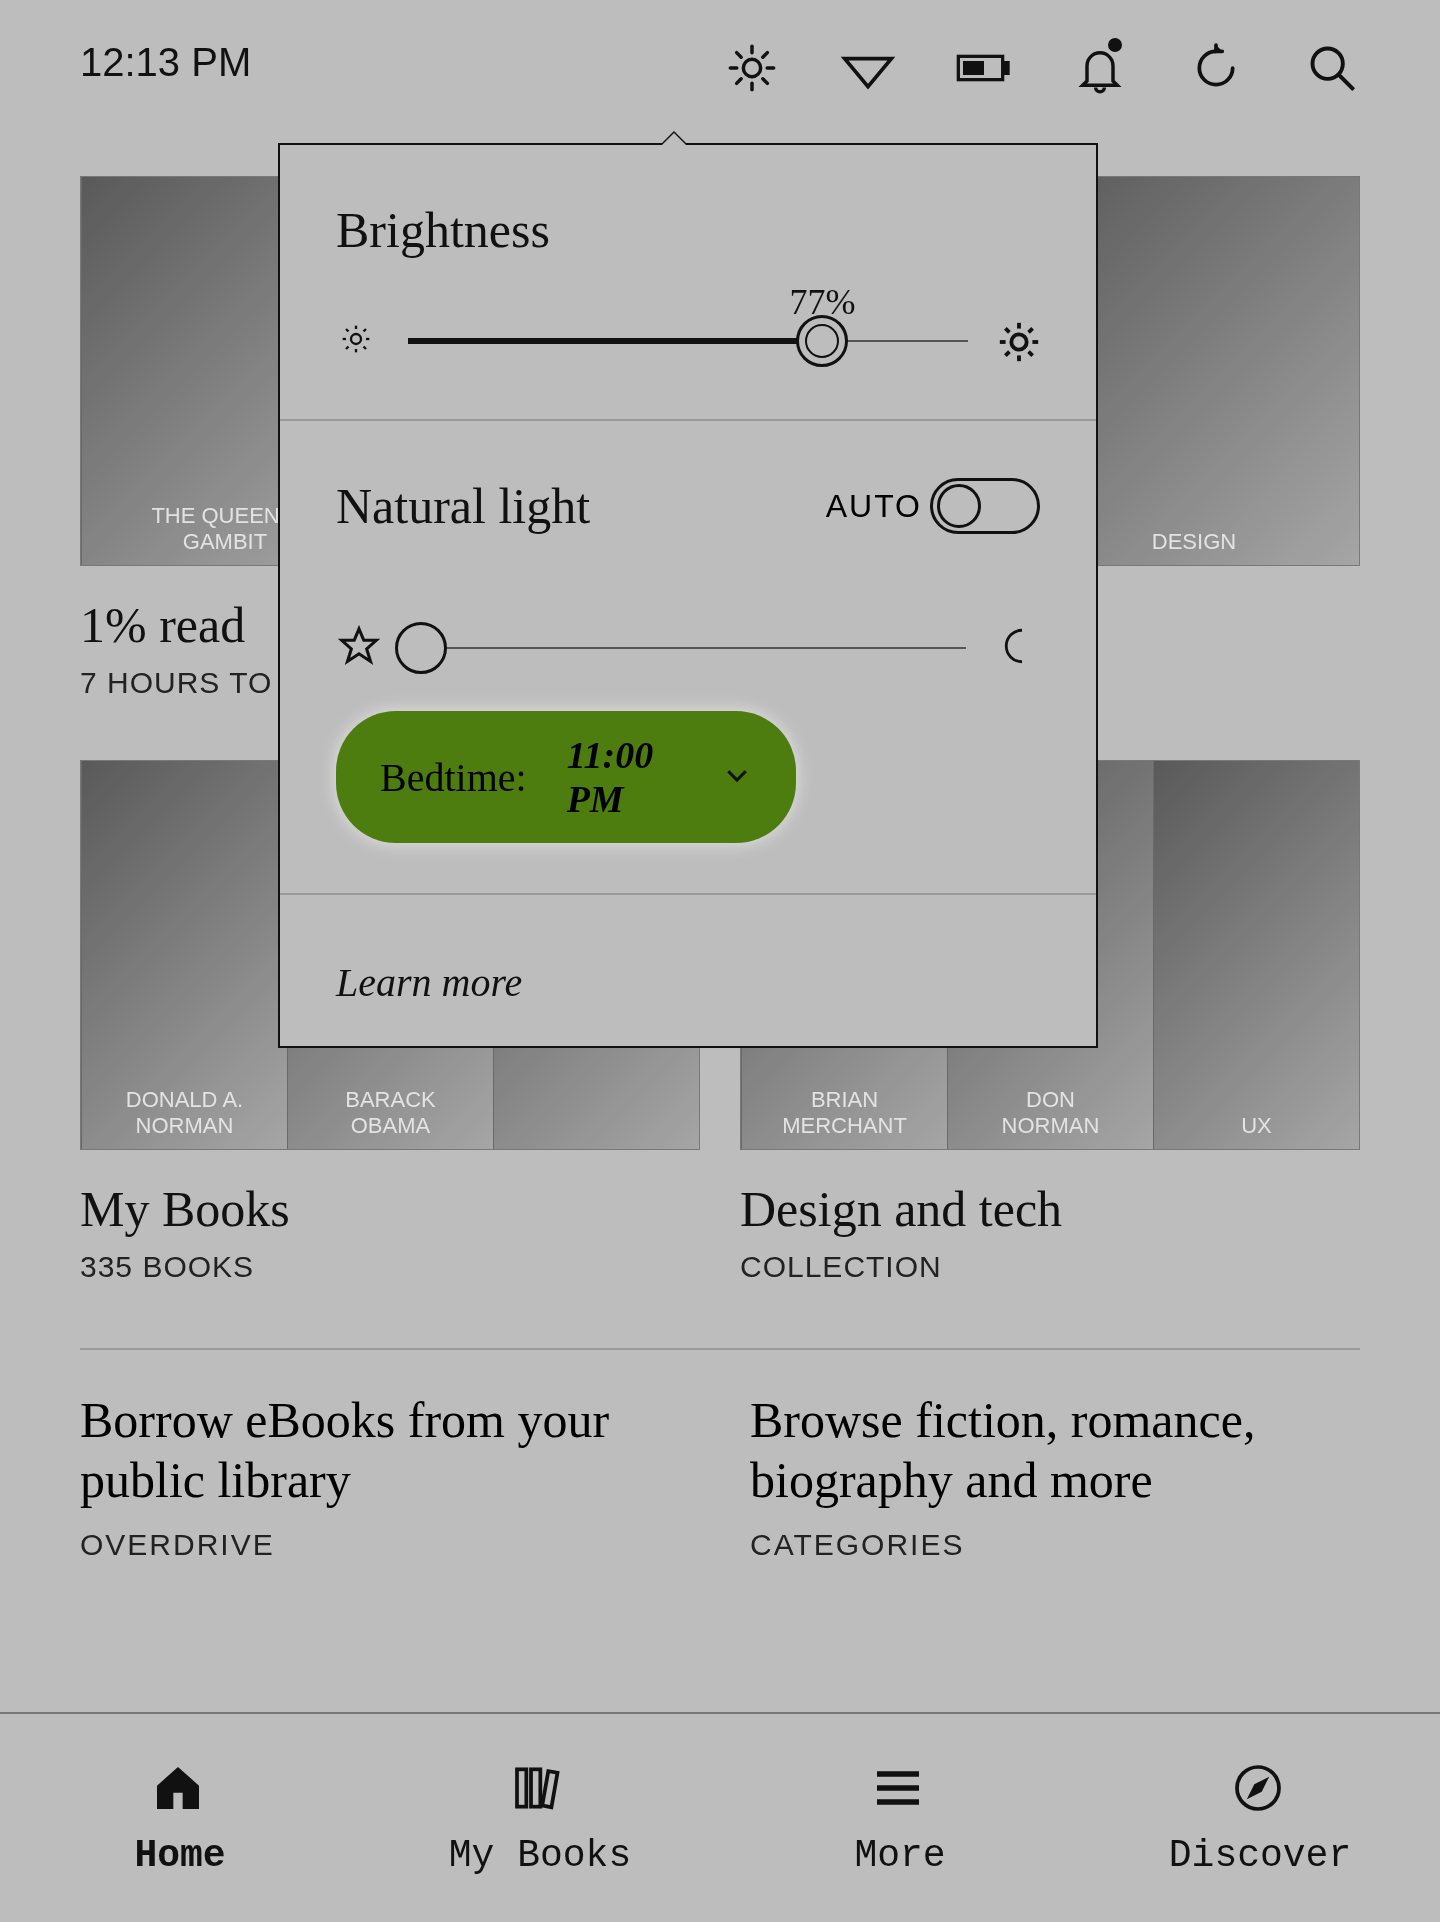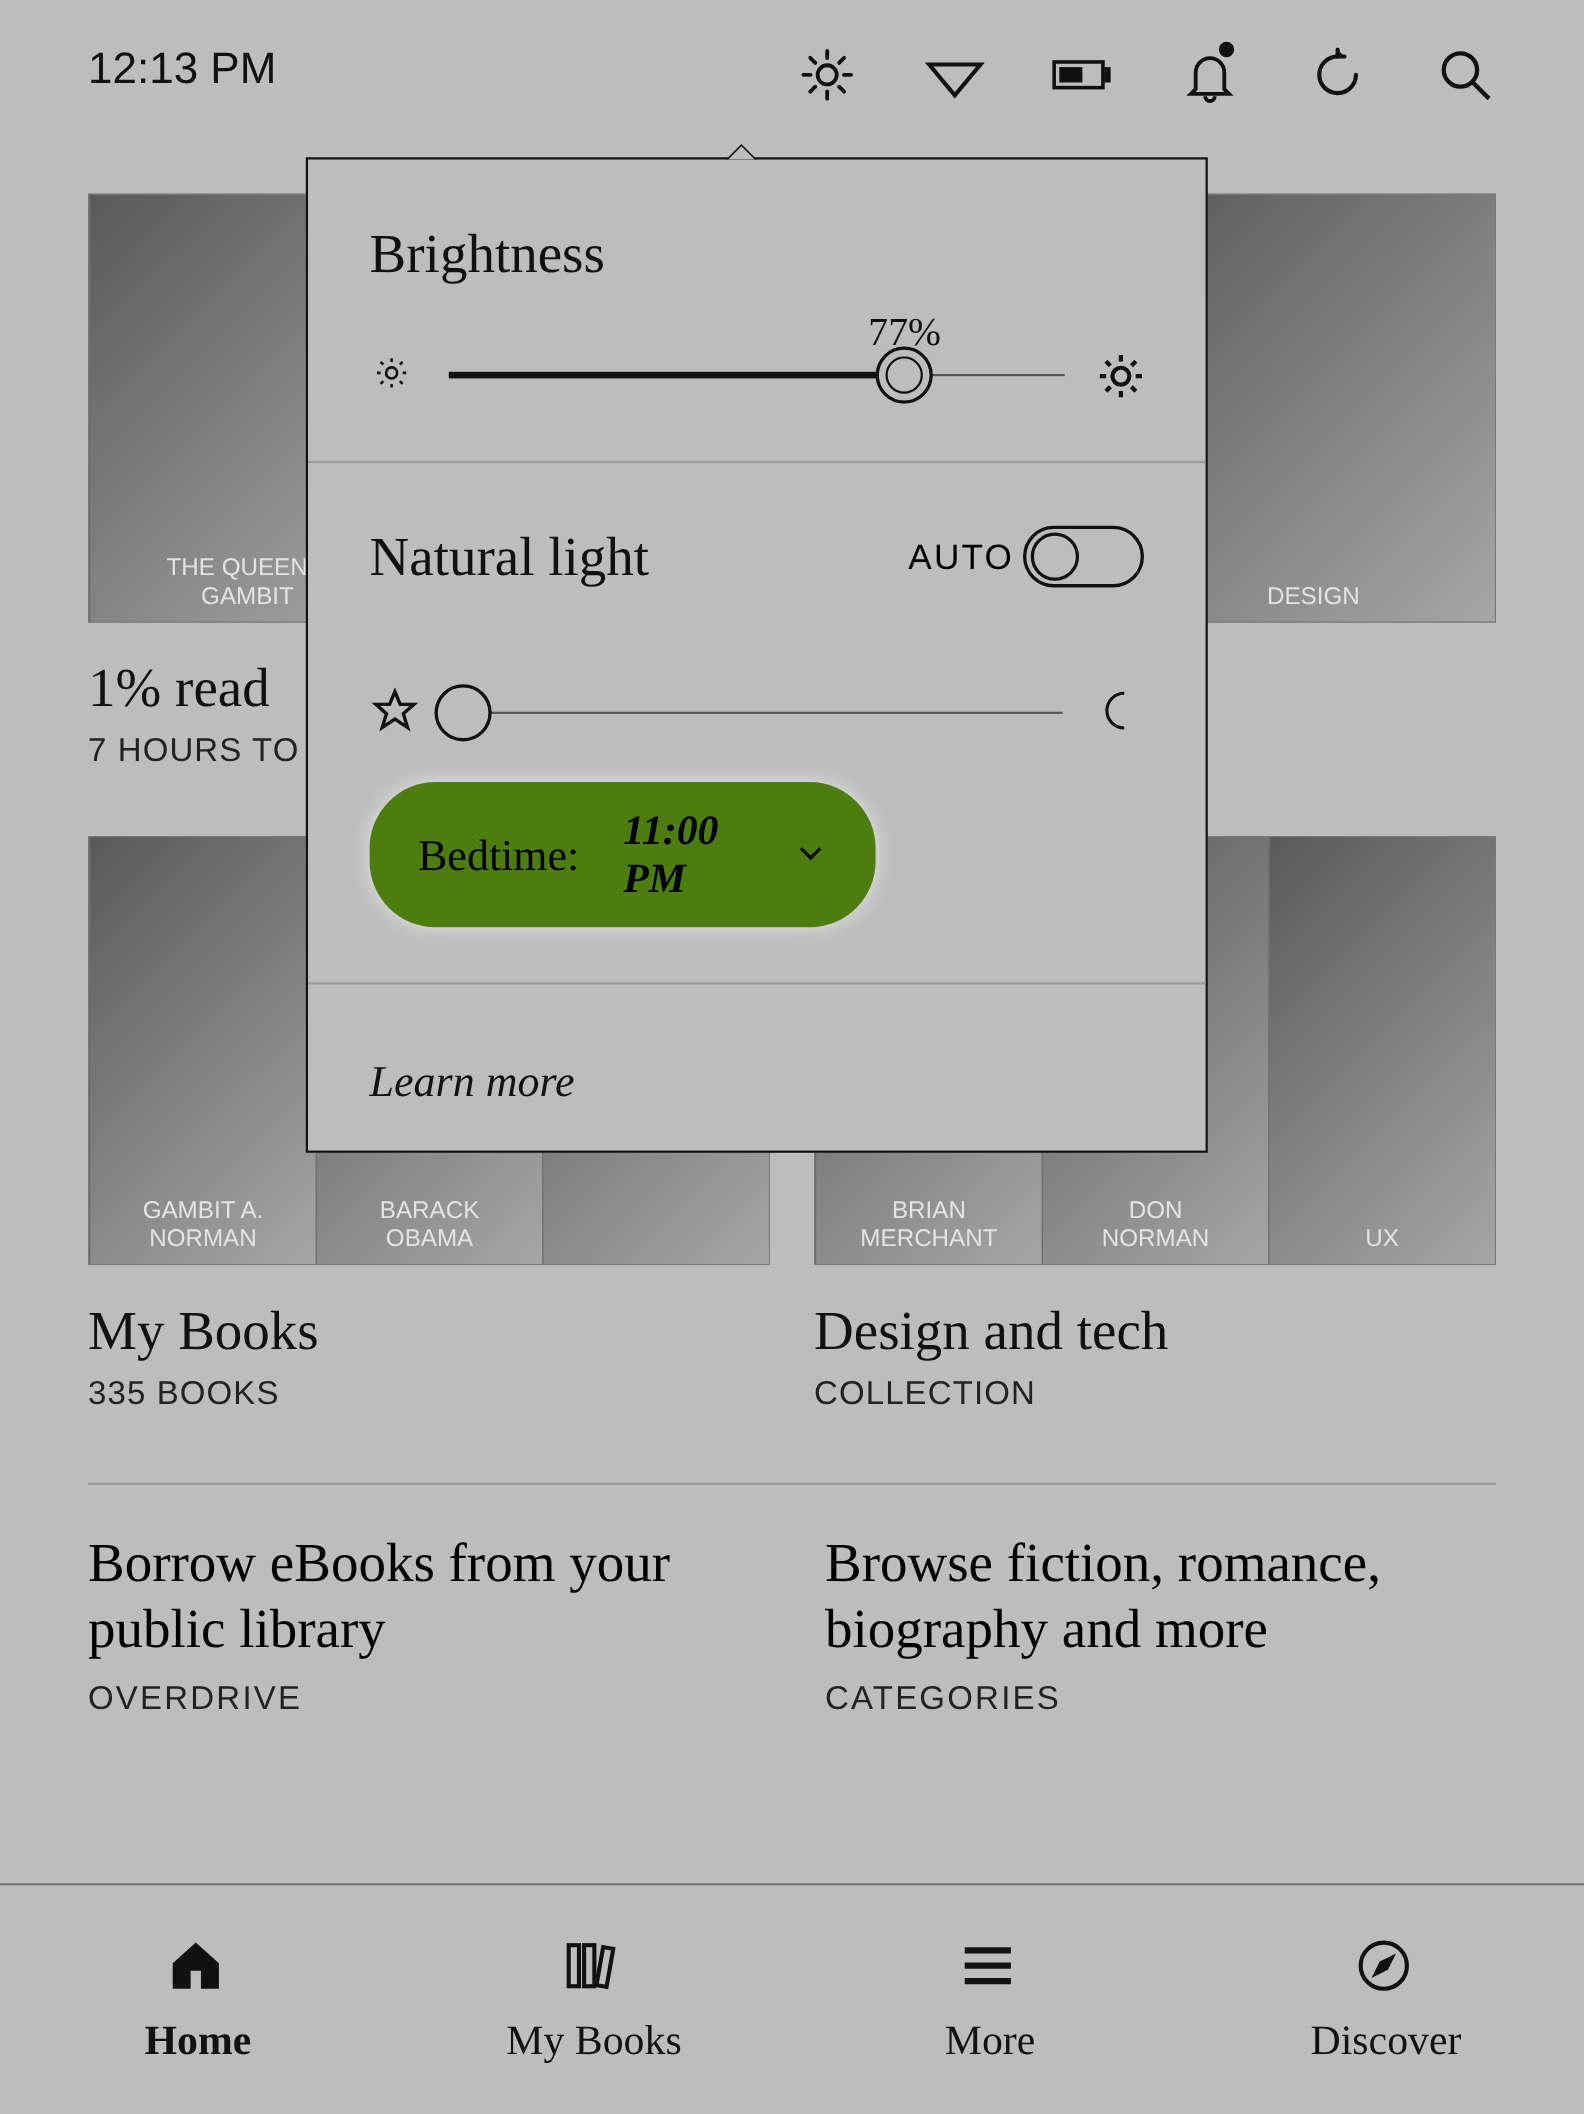--- a/index.html
+++ b/index.html
@@ -78,21 +78,21 @@
   
   .bottom-nav {
     position:absolute; left:0; right:0; bottom:0;
     height:210px;
     border-top:2px solid #777;
     display:flex;
     background:#bdbdbd;
   }
   .nav-item {
     flex:1; display:flex; flex-direction:column; align-items:center; justify-content:center; gap:14px;
-    font-family: Liberation Serif, serif; font-size:38px; color:#111;
+    font-family: Liberation Mono, monospace; font-size:38px; color:#111;
   }
   .nav-item .ic { width:60px; height:60px; }
   .nav-item.active { font-weight:700; }
 
   
   .popup {
     position:absolute;
     top: 143px;
     left: 278px;
     width: 820px;
@@ -254,21 +254,21 @@
       <div class="cover-strip">
           <div class="cover-fake"></div>
           <div class="cover-fake">DESIGN</div>
         </div>
     </div>
   </div>
 
   <div class="row2">
     <div class="card">
       <div class="cover-strip">
-        <div class="cover-fake">GAMBIT A. NORMAN</div>
+        <div class="cover-fake">DONALD A. NORMAN</div>
           <div class="cover-fake">BARACK<br>OBAMA</div>
           <div class="cover-fake"></div>
       </div>
       <h2>My Books</h2>
       <div class="sub">335 BOOKS</div>
     </div>
     <div class="card">
       <div class="cover-strip">
         <div class="cover-fake">BRIAN MERCHANT</div>
           <div class="cover-fake">DON<br>NORMAN</div>

